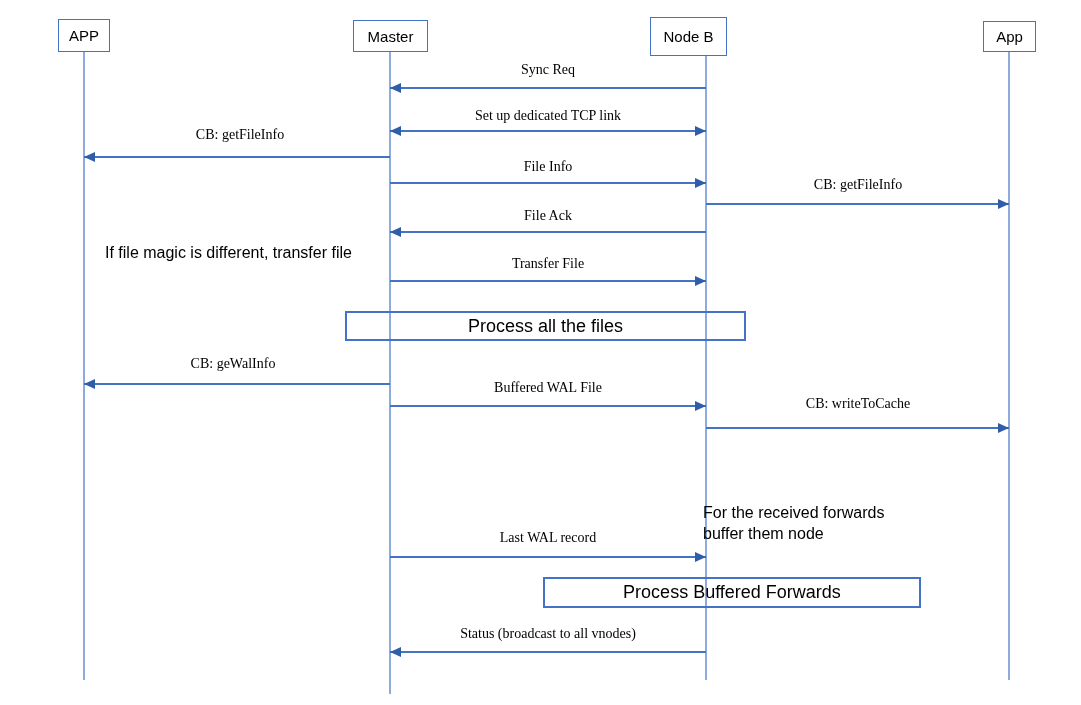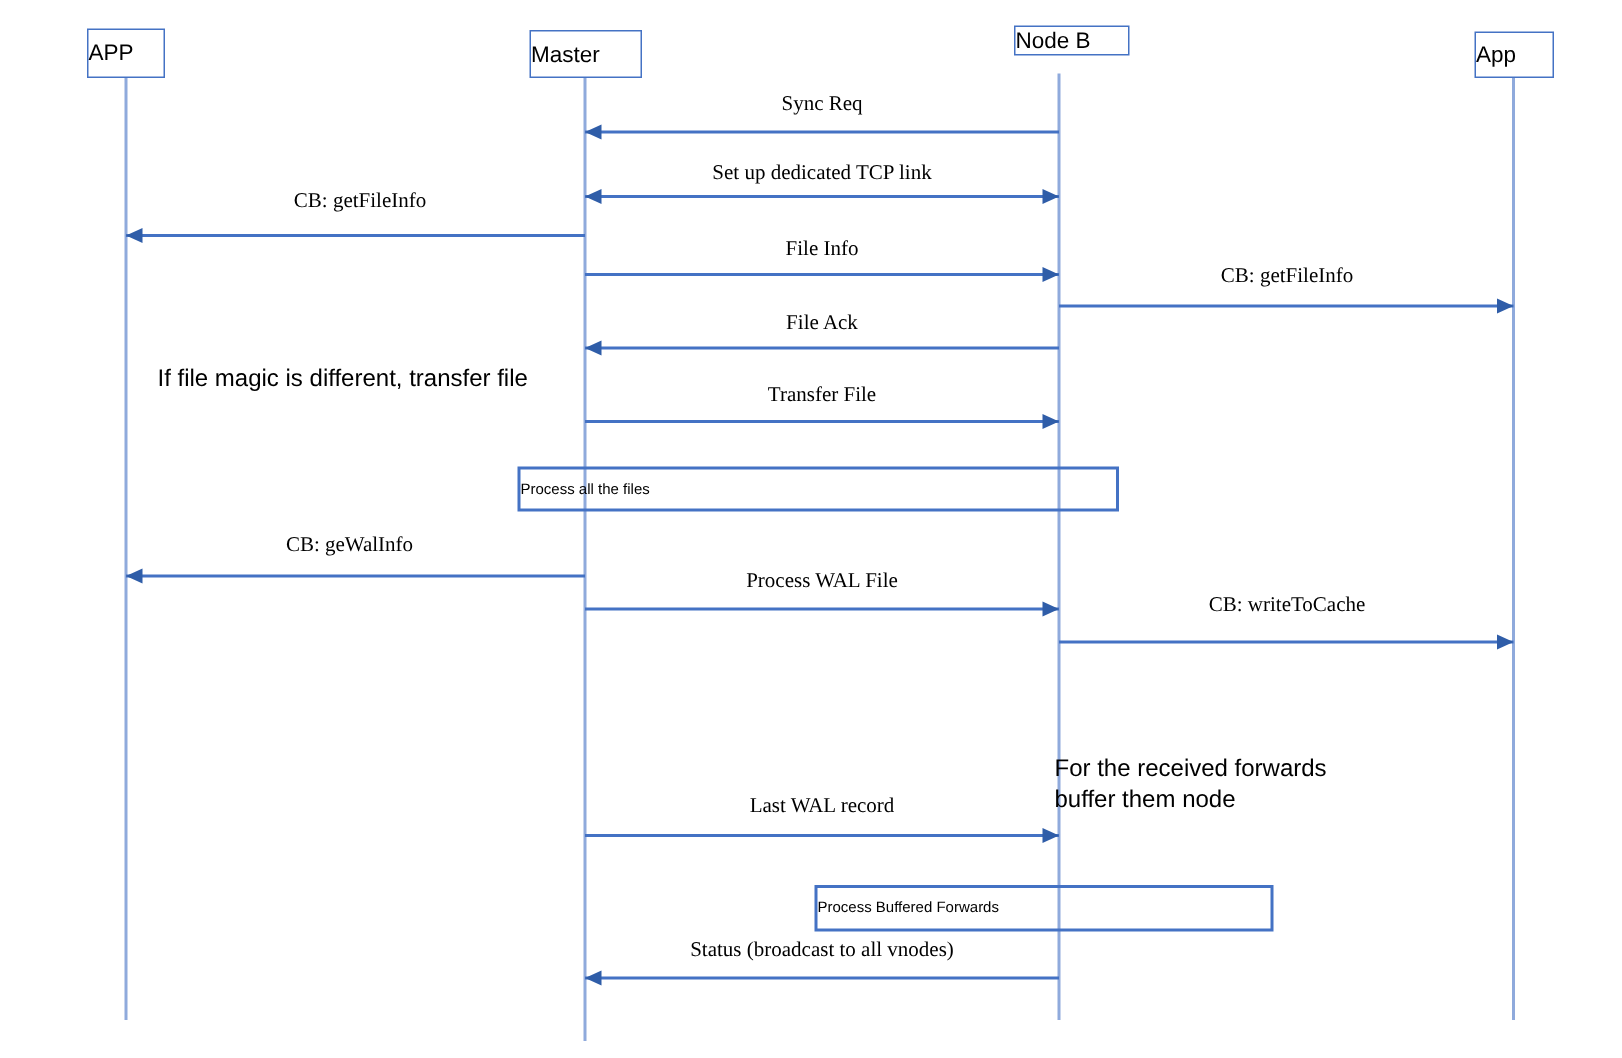--- a/index.html
+++ b/index.html
@@ -11,21 +11,21 @@
   #canvas {
     position: relative;
     width: 1081px; height: 705px;
     background: var(--background, #ffffff);
     overflow: hidden;
   }
   .actor-box {
     position: absolute;
     border: 1.5px solid var(--box-border, #4472C4);
     background: #ffffff;
-    display: flex; align-items: center; 
+    display: flex; align-items: center; justify-content: center;
     font-size: 15px;
     z-index: 6;
     box-sizing: border-box;
   }
   .lifeline {
     position: absolute;
     width: 2px;
     background: var(--lifeline, #8FAADC);
     z-index: 1;
   }
@@ -56,22 +56,22 @@
     width: 0; height: 0;
     border-top: 5px solid transparent;
     border-bottom: 5px solid transparent;
     border-left: 11px solid var(--arrowhead, #2F5DA8);
     z-index: 4;
   }
   .process-box {
     position: absolute;
     border: 2px solid var(--box-border, #4472C4);
     background: transparent;
-    display: flex; align-items: center; justify-content: flex-start;
-    font-size: 10px;
+    display: flex; align-items: center; justify-content: center;
+    font-size: 18px;
     z-index: 4;
     box-sizing: border-box;
   }
   .note {
     position: absolute;
     font-size: 16px;
     line-height: 21px;
     white-space: nowrap;
     z-index: 5;
   }
@@ -85,21 +85,21 @@
   <div class="lifeline" style="left:389px; top:52px; height:642px"></div>
   <div class="lifeline" style="left:705px; top:49px; height:631px"></div>
   <div class="lifeline" style="left:1008px; top:52px; height:628px"></div>
 
   <div class="actor-box" style="left:58px; top:19px; width:52px; height:33px">
     <span>APP</span>
   </div>
   <div class="actor-box" style="left:353px; top:20px; width:75px; height:32px">
     <span>Master</span>
   </div>
-  <div class="actor-box" style="left:676px; top:17px; width:77px; height:20px">
+  <div class="actor-box" style="left:650px; top:17px; width:77px; height:39px">
     <span>Node B</span>
   </div>
   <div class="actor-box" style="left:983px; top:21px; width:53px; height:31px">
     <span>App</span>
   </div>
 
   <div class="msg-label" style="left:548px; top:62px">Sync Req</div>
   <div class="msg-line" style="left:390px; top:87px; width:316px"></div>
   <div class="arrowhead-left" style="left:390px; top:83px"></div>
 
@@ -133,40 +133,40 @@
   <div class="arrowhead-right" style="left:695px; top:276px"></div>
 
   <div class="process-box" style="left:345px; top:311px; width:401px; height:30px">
     <span>Process all the files</span>
   </div>
 
   <div class="msg-label" style="left:233px; top:356px">CB: geWalInfo</div>
   <div class="msg-line" style="left:84px; top:383px; width:306px"></div>
   <div class="arrowhead-left" style="left:84px; top:379px"></div>
 
-  <div class="msg-label" style="left:548px; top:380px">Process WAL File</div>
+  <div class="msg-label" style="left:548px; top:380px">Buffered WAL File</div>
   <div class="msg-line" style="left:390px; top:405px; width:316px"></div>
   <div class="arrowhead-right" style="left:695px; top:401px"></div>
 
   <div class="msg-label" style="left:858px; top:396px">CB: writeToCache</div>
   <div class="msg-line" style="left:706px; top:427px; width:303px"></div>
   <div class="arrowhead-right" style="left:998px; top:423px"></div>
 
 
 
   <div class="note" style="left:703px; top:502px">
     <div>For the received forwards</div>
     <div>buffer them node</div>
   </div>
 
   <div class="msg-label" style="left:548px; top:530px">Last WAL record</div>
   <div class="msg-line" style="left:390px; top:556px; width:316px"></div>
   <div class="arrowhead-right" style="left:695px; top:552px"></div>
 
-  <div class="process-box" style="left:543px; top:590px; width:306px; height:31px">
+  <div class="process-box" style="left:543px; top:577px; width:378px; height:31px">
     <span>Process Buffered Forwards</span>
   </div>
 
   <div class="msg-label" style="left:548px; top:626px">Status (broadcast to all vnodes)</div>
   <div class="msg-line" style="left:390px; top:651px; width:316px"></div>
   <div class="arrowhead-left" style="left:390px; top:647px"></div>
 
 </div>
 
 </body></html>

